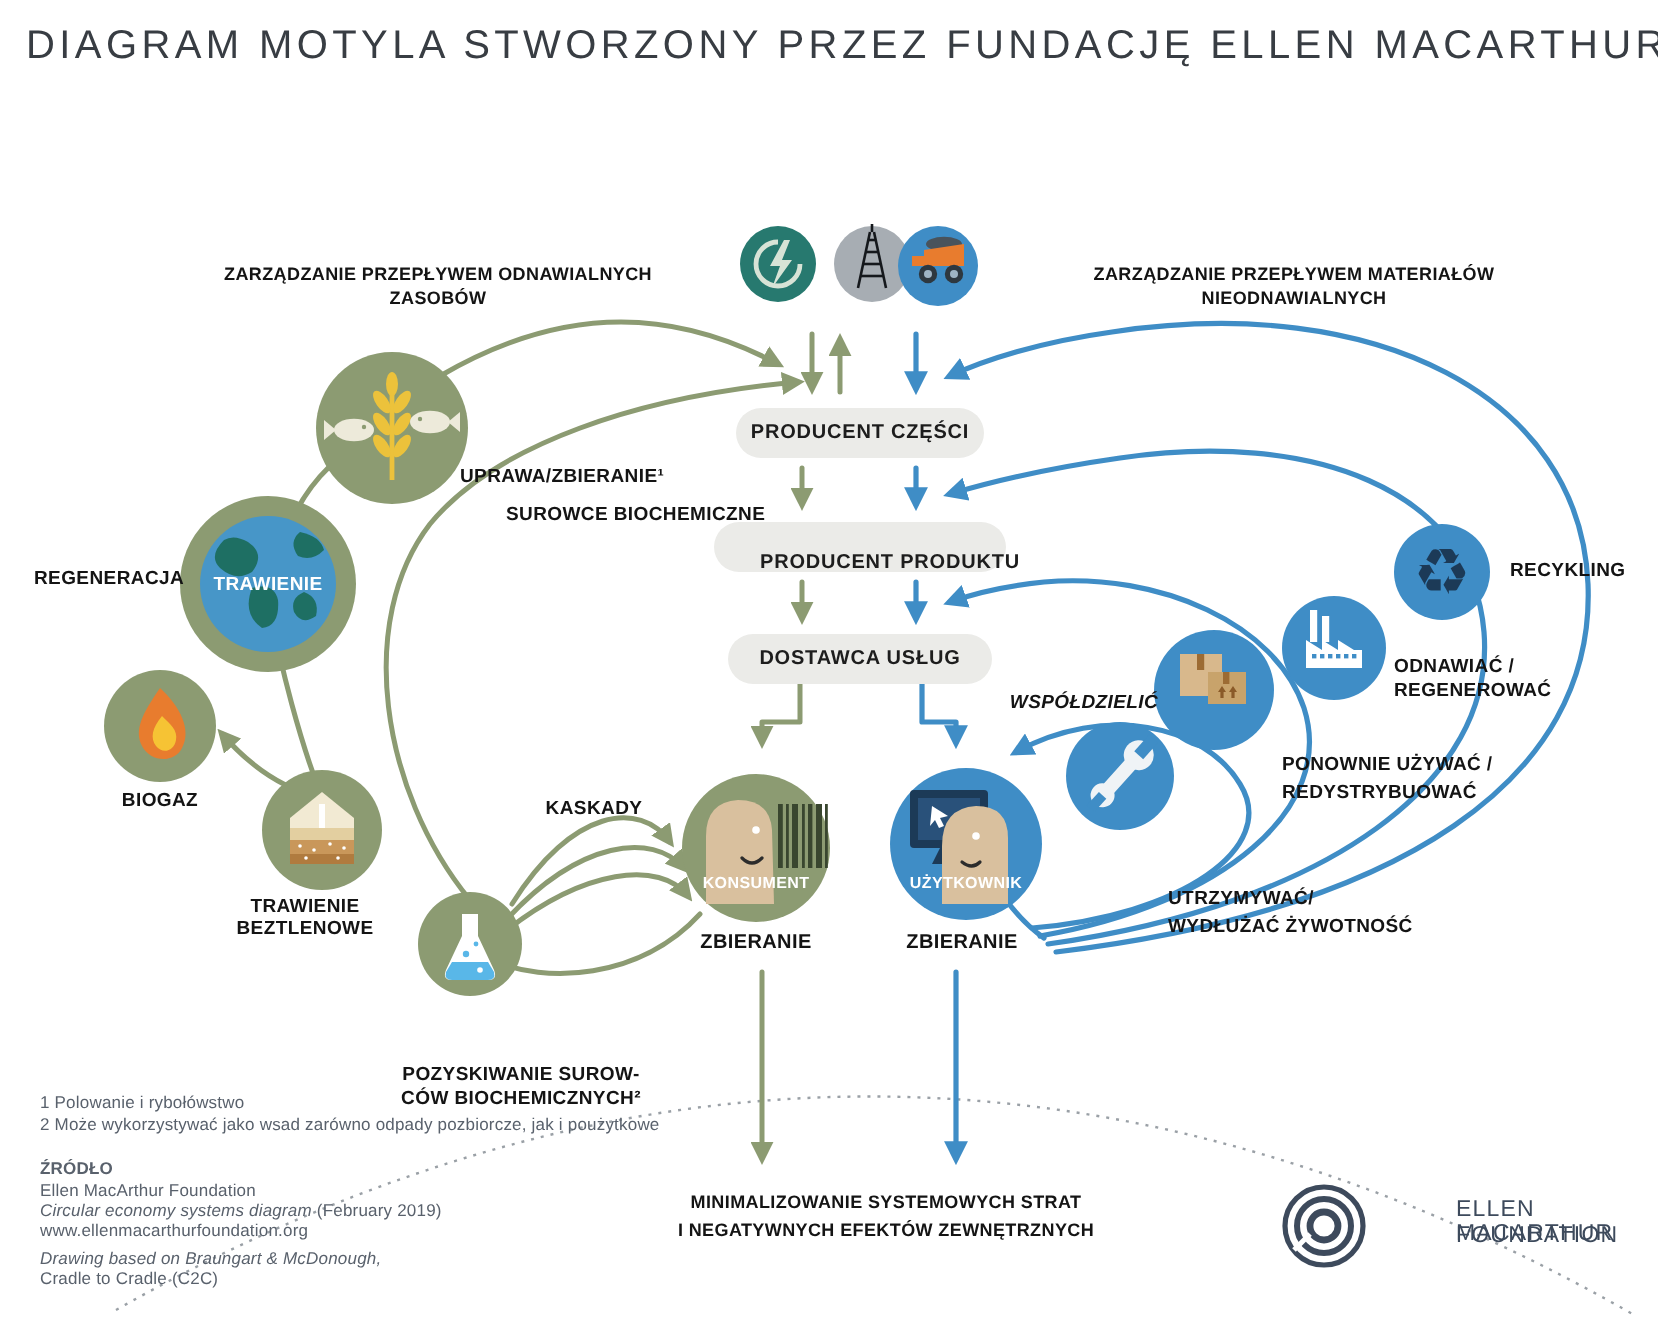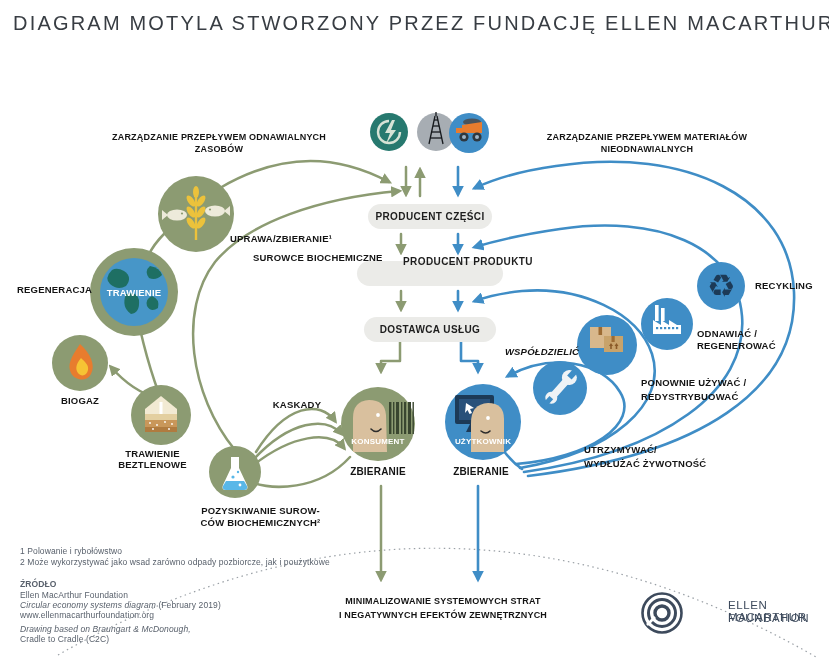--- a/index.html
+++ b/index.html
@@ -240,34 +240,34 @@
     <path d="M 647 625 l 8 -8" stroke="#fff" stroke-width="2.6"></path>
   </g>
 </svg>
 
 <div class="title">DIAGRAM MOTYLA STWORZONY PRZEZ FUNDACJĘ ELLEN MACARTHUR</div>
 
 <div class="lbl ctr" style="left:88px;top:131px;width:262px;font-size:9px;">ZARZĄDZANIE PRZEPŁYWEM ODNAWIALNYCH ZASOBÓW</div>
 <div class="lbl ctr" style="left:504px;top:131px;width:286px;font-size:9px;">ZARZĄDZANIE PRZEPŁYWEM MATERIAŁÓW NIEODNAWIALNYCH</div>
 
 <div class="pill-lbl" style="left:368px;top:211px;width:124px;">PRODUCENT CZĘŚCI</div>
-<div class="pill-lbl" style="left:357px;top:256px;width:176px;text-align:right;">PRODUCENT PRODUKTU</div>
+<div class="pill-lbl" style="left:357px;top:276px;width:176px;">PRODUCENT PRODUKTU</div>
 <div class="pill-lbl" style="left:364px;top:324px;width:132px;">DOSTAWCA USŁUG</div>
 
 <div class="lbl" style="left:230px;top:205px;margin-top:28px;">UPRAWA/ZBIERANIE¹</div>
 <div class="lbl" style="left:219px;top:252px;margin-left:34px;">SUROWCE BIOCHEMICZNE</div>
 <div class="lbl" style="left:17px;top:284px;">REGENERACJA</div>
 <div class="lbl ctr white" style="left:94px;top:287px;width:80px;">TRAWIENIE</div>
 <div class="lbl ctr" style="left:50px;top:395px;width:60px;">BIOGAZ</div>
 <div class="lbl ctr" style="left:105px;top:448px;width:95px;line-height:11px;">
   <div>TRAWIENIE</div>
   <div>BEZTLENOWE</div>
 </div>
 <div class="lbl ctr" style="left:262px;top:399px;width:70px;">KASKADY</div>
-<div class="lbl ctr" style="left:183px;top:505px;width:155px;line-height:12px;">
+<div class="lbl ctr" style="left:183px;top:532px;width:155px;line-height:12px;">
   <div>POZYSKIWANIE SUROW-</div>
   <div>CÓW BIOCHEMICZNYCH²</div>
 </div>
 <div class="lbl ctr white" style="left:340px;top:436px;width:76px;font-size:8px;">KONSUMENT</div>
 <div class="lbl ctr" style="left:335px;top:466px;width:86px;font-size:10px;">ZBIERANIE</div>
 <div class="lbl ctr white" style="left:445px;top:436px;width:76px;font-size:8px;">UŻYTKOWNIK</div>
 <div class="lbl ctr" style="left:438px;top:466px;width:86px;font-size:10px;">ZBIERANIE</div>
 
 <div class="lbl ctr" style="left:496px;top:346px;width:92px;font-style:italic;">WSPÓŁDZIELIĆ</div>
 <div class="lbl" style="left:584px;top:399px;line-height:14px;margin-top:44px;">

